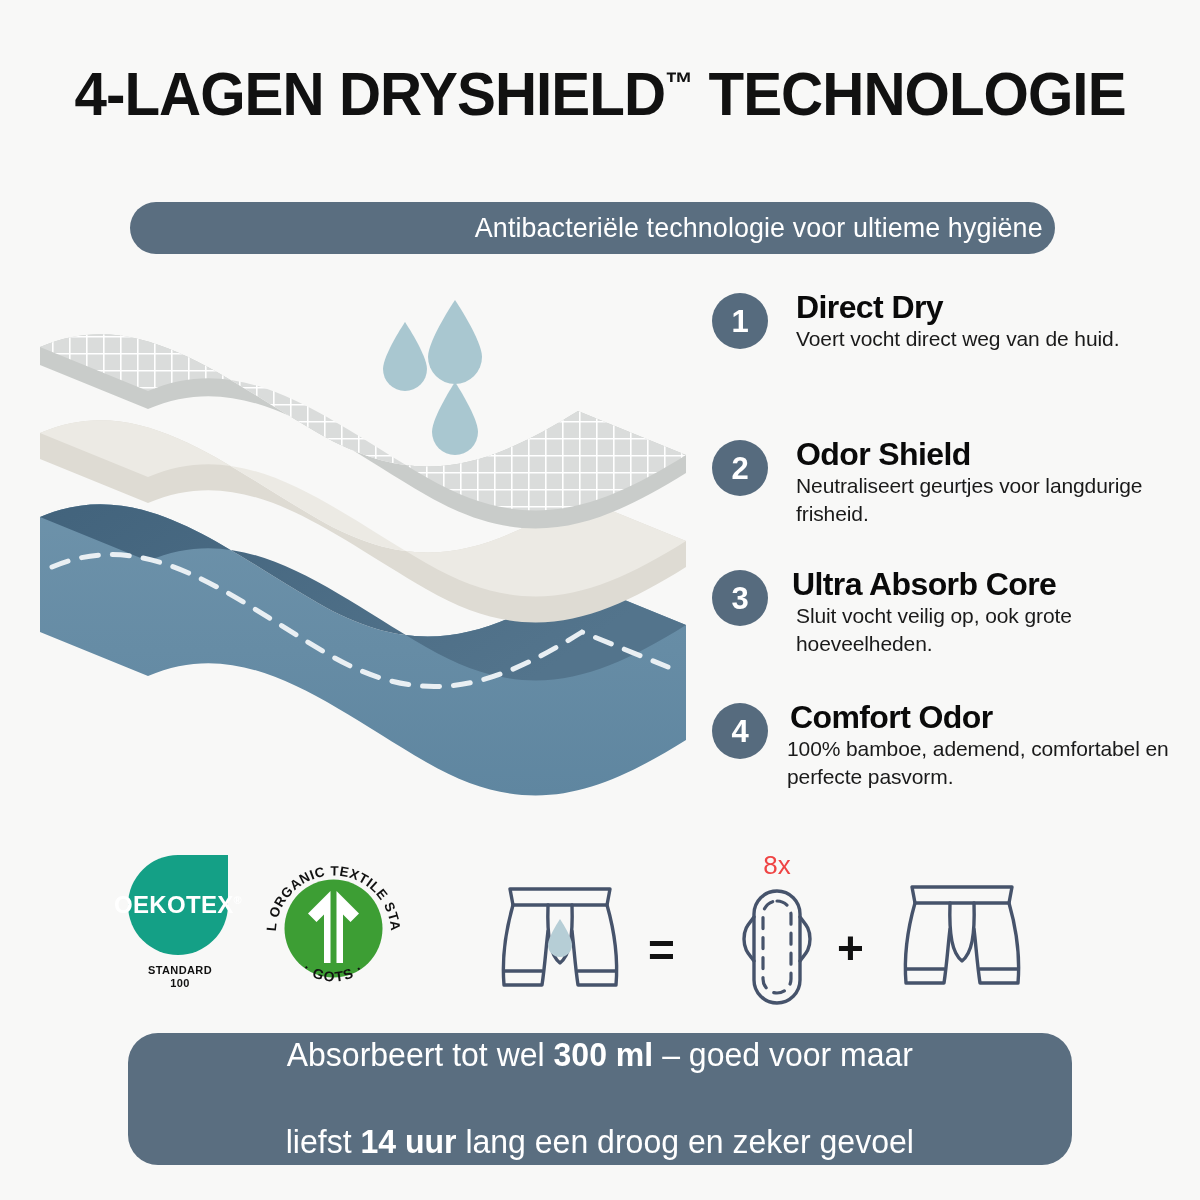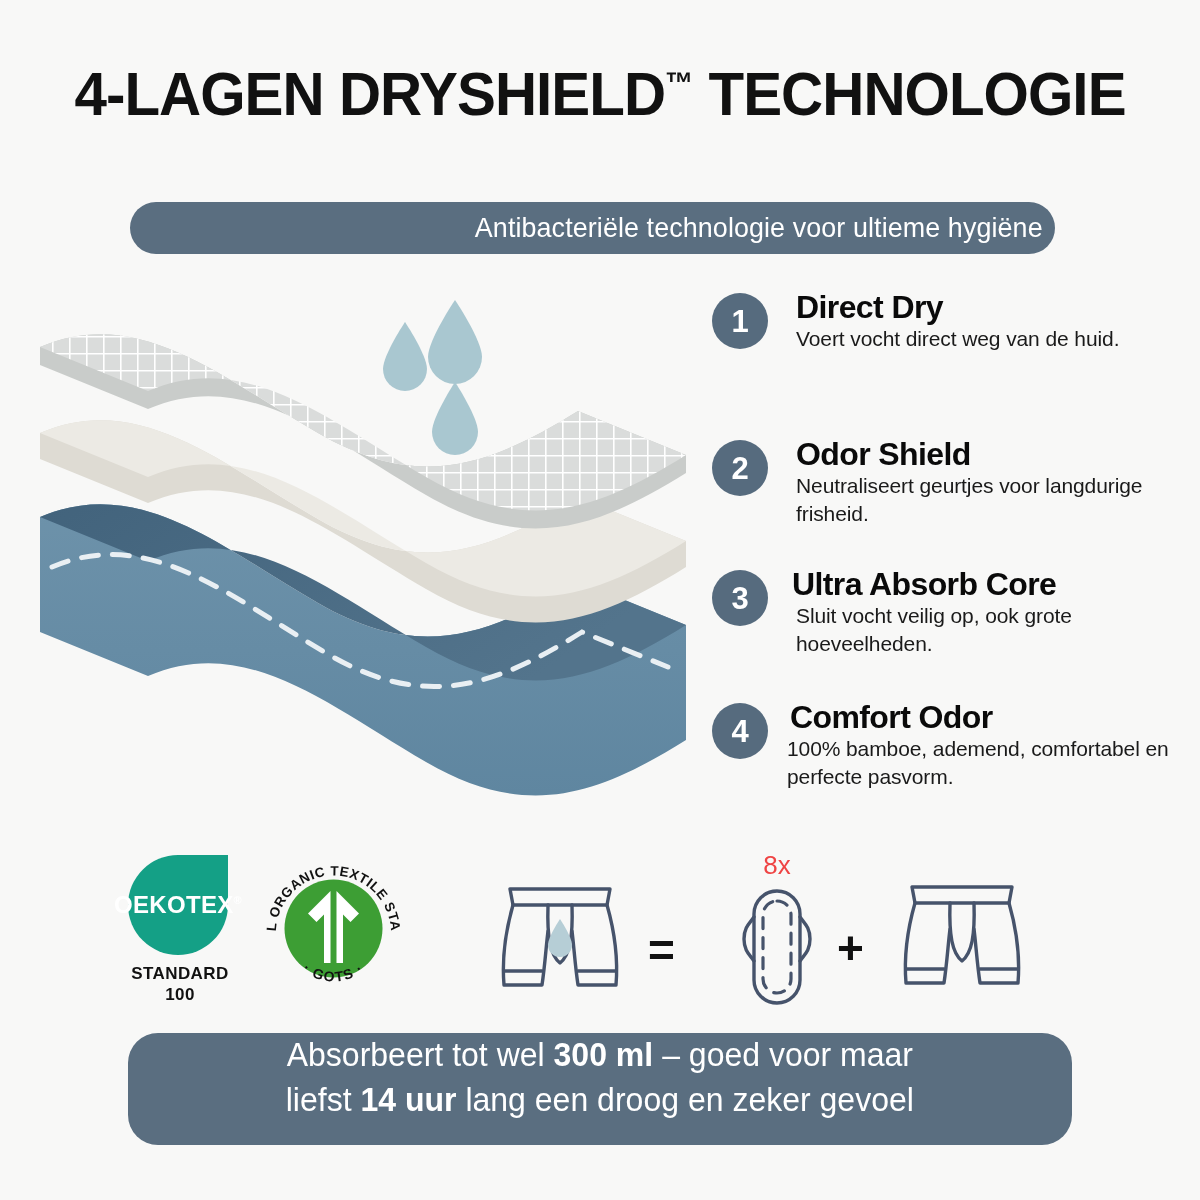--- a/index.html
+++ b/index.html
@@ -109,21 +109,21 @@
     color:#ffffff;
     font-weight:bold;
     line-height:1.02;
   }
   .oeko-leaf .l1 { font-size:24px; letter-spacing:0.3px; }
   .oeko-leaf .l2 { font-size:24px; letter-spacing:0.3px; }
   .oeko-leaf .l2 sup { font-size:11px; }
   #oeko-sub {
     margin-top:9px; text-align:center;
     color:#111111; font-weight:bold;
-    font-size:17px; line-height:1.22;
+    font-size:11px; line-height:1.22;
     letter-spacing:0.4px;
   }
   #gots { position:absolute; left:146px; top:-4px; width:155px; height:155px; }
 
   
   #equation { position:absolute; left:480px; top:845px; width:560px; height:165px; }
   .eq-op {
     position:absolute; color:#111111;
     font-size:46px; font-weight:bold; line-height:1;
   }
@@ -131,25 +131,25 @@
   #eq-plus   { left:357px; top:80px; }
   #eq-mult {
     position:absolute; left:262px; top:5px;
     width:70px; text-align:center;
     font-size:26px; color:#ef4444;
   }
 
   
   #banner {
     position:absolute; left:128px; top:1033px;
-    width:944px; height:112px;
+    width:944px; height:132px;
     background:#5a6e80;
     border-radius:30px;
     display:flex; flex-direction:column;
-    align-items:center; justify-content:flex-start;
+    align-items:center; justify-content:space-between;
   }
   #banner .bline {
     color:#ffffff;
     font-size:33px;
     line-height:1.36;
     white-space:nowrap;
     transform:scaleX(0.97);
   }
   #banner .bline b { font-weight:bold; }
 </style>

